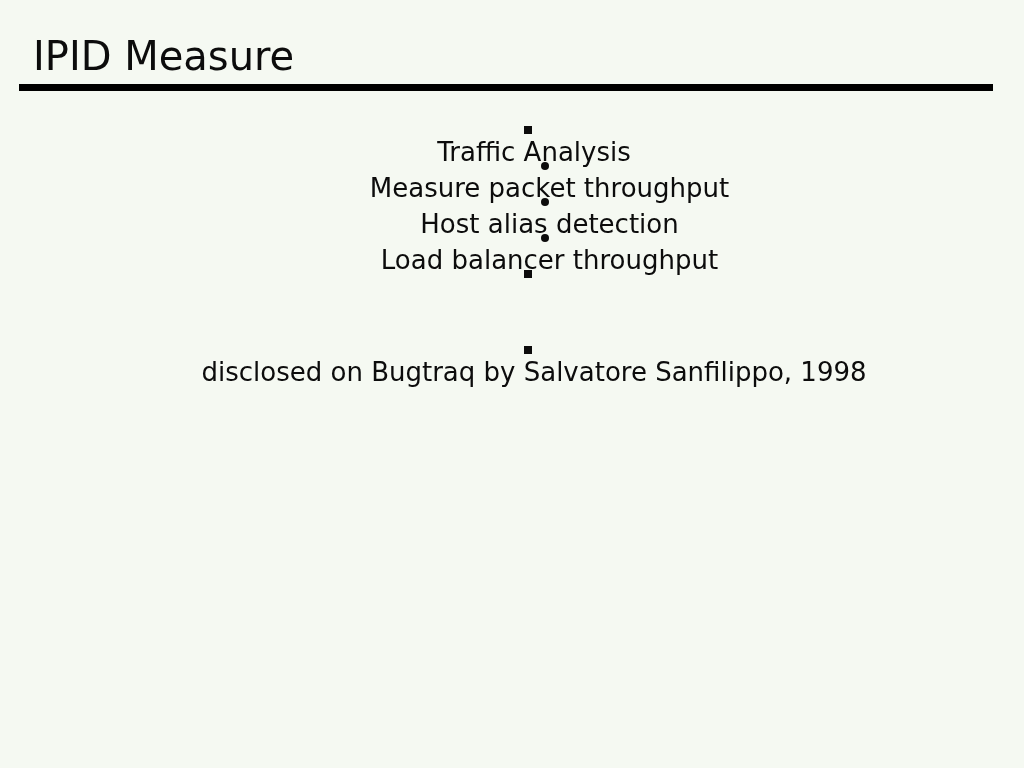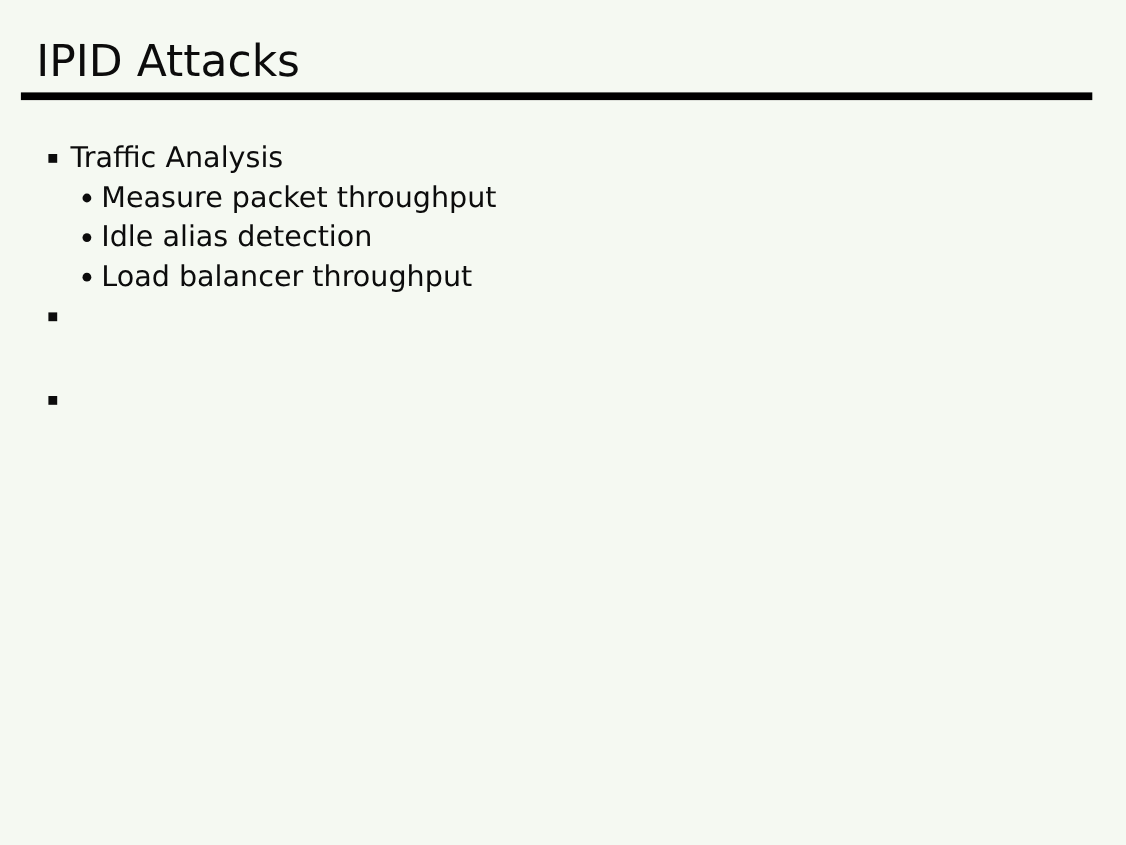--- a/index.html
+++ b/index.html
@@ -43,20 +43,21 @@
     top: 126px;
     right: 0;
   }
   .line {
     display: flex;
     align-items: center;
     height: 36px;
     font-size: 26px;
     line-height: 36px;
     white-space: nowrap;
+    flex-direction: column;
   }
   .line.l1 { padding-left: 44px; }
   .line.l2 { padding-left: 75px; }
   .marker-square {
     width: 8px;
     height: 8px;
     background: #0c0c0c;
     margin-right: 12px;
     flex: 0 0 auto;
   }
@@ -70,50 +71,51 @@
   }
   .spacer {
     height: 40px;
   }
 </style>
 </head>
 <body>
 
 <div class="slide">
 
-  <div class="slide-title">IPID Attacks</div>
+  <div class="slide-title">IPID Measure</div>
 
   <div class="title-rule"></div>
 
   <div class="content">
 
     <div class="line l1">
       <span class="marker-square"></span>
       <span>Traffic Analysis</span>
     </div>
 
     <div class="line l2">
       <span class="marker-dot"></span>
       <span>Measure packet throughput</span>
     </div>
 
     <div class="line l2">
       <span class="marker-dot"></span>
-      <span>Idle alias detection</span>
+      <span>Host alias detection</span>
     </div>
 
     <div class="line l2">
       <span class="marker-dot"></span>
       <span>Load balancer throughput</span>
     </div>
 
     <div class="line l1">
       <span class="marker-square"></span>
     </div>
 
     <div class="spacer"></div>
 
     <div class="line l1">
       <span class="marker-square"></span>
+      <span>disclosed on Bugtraq by Salvatore Sanfilippo, 1998</span>
     </div>
 
   </div>
 </div>
 
 </body></html>

